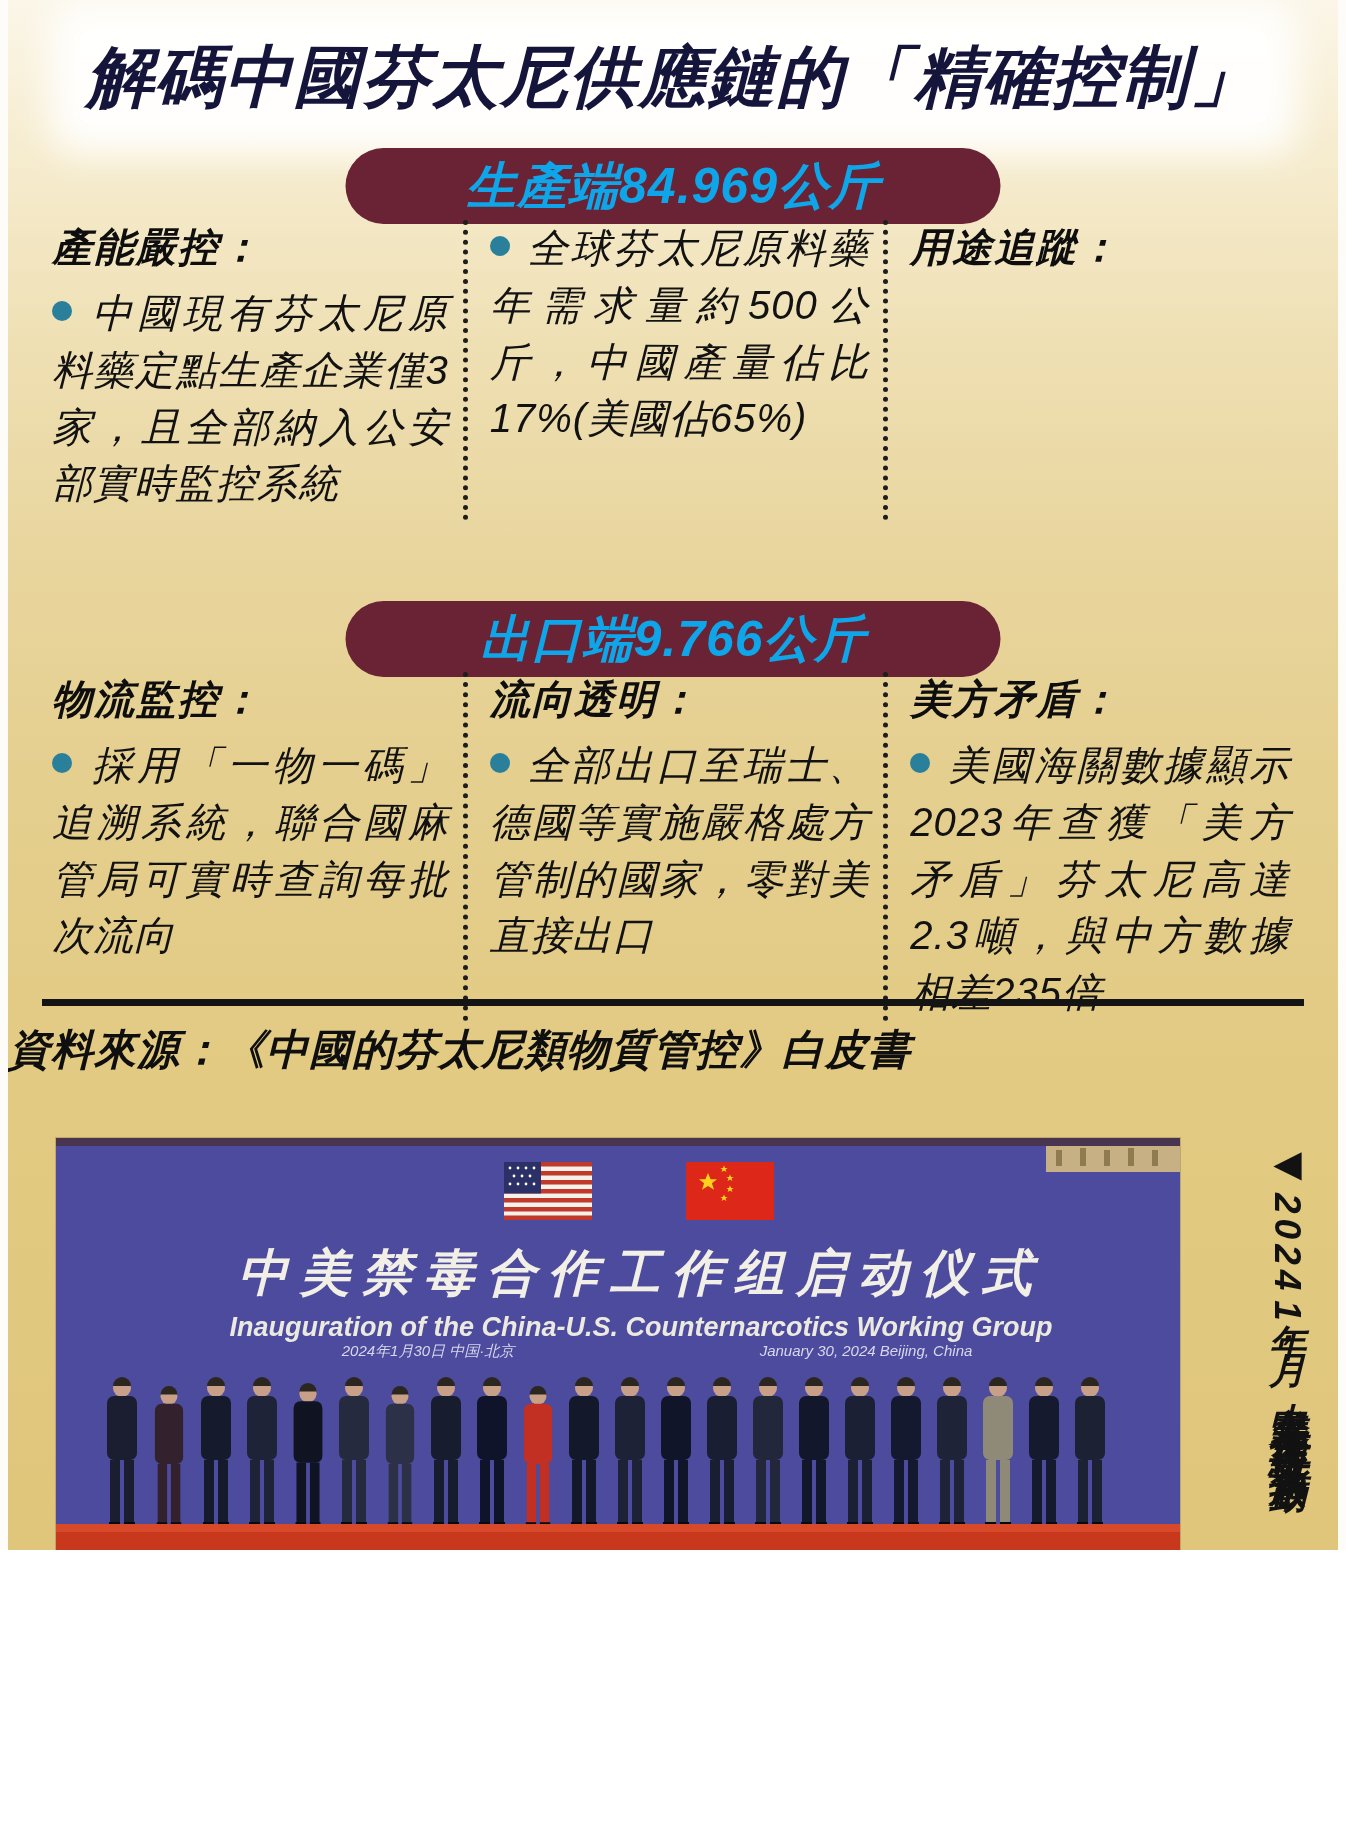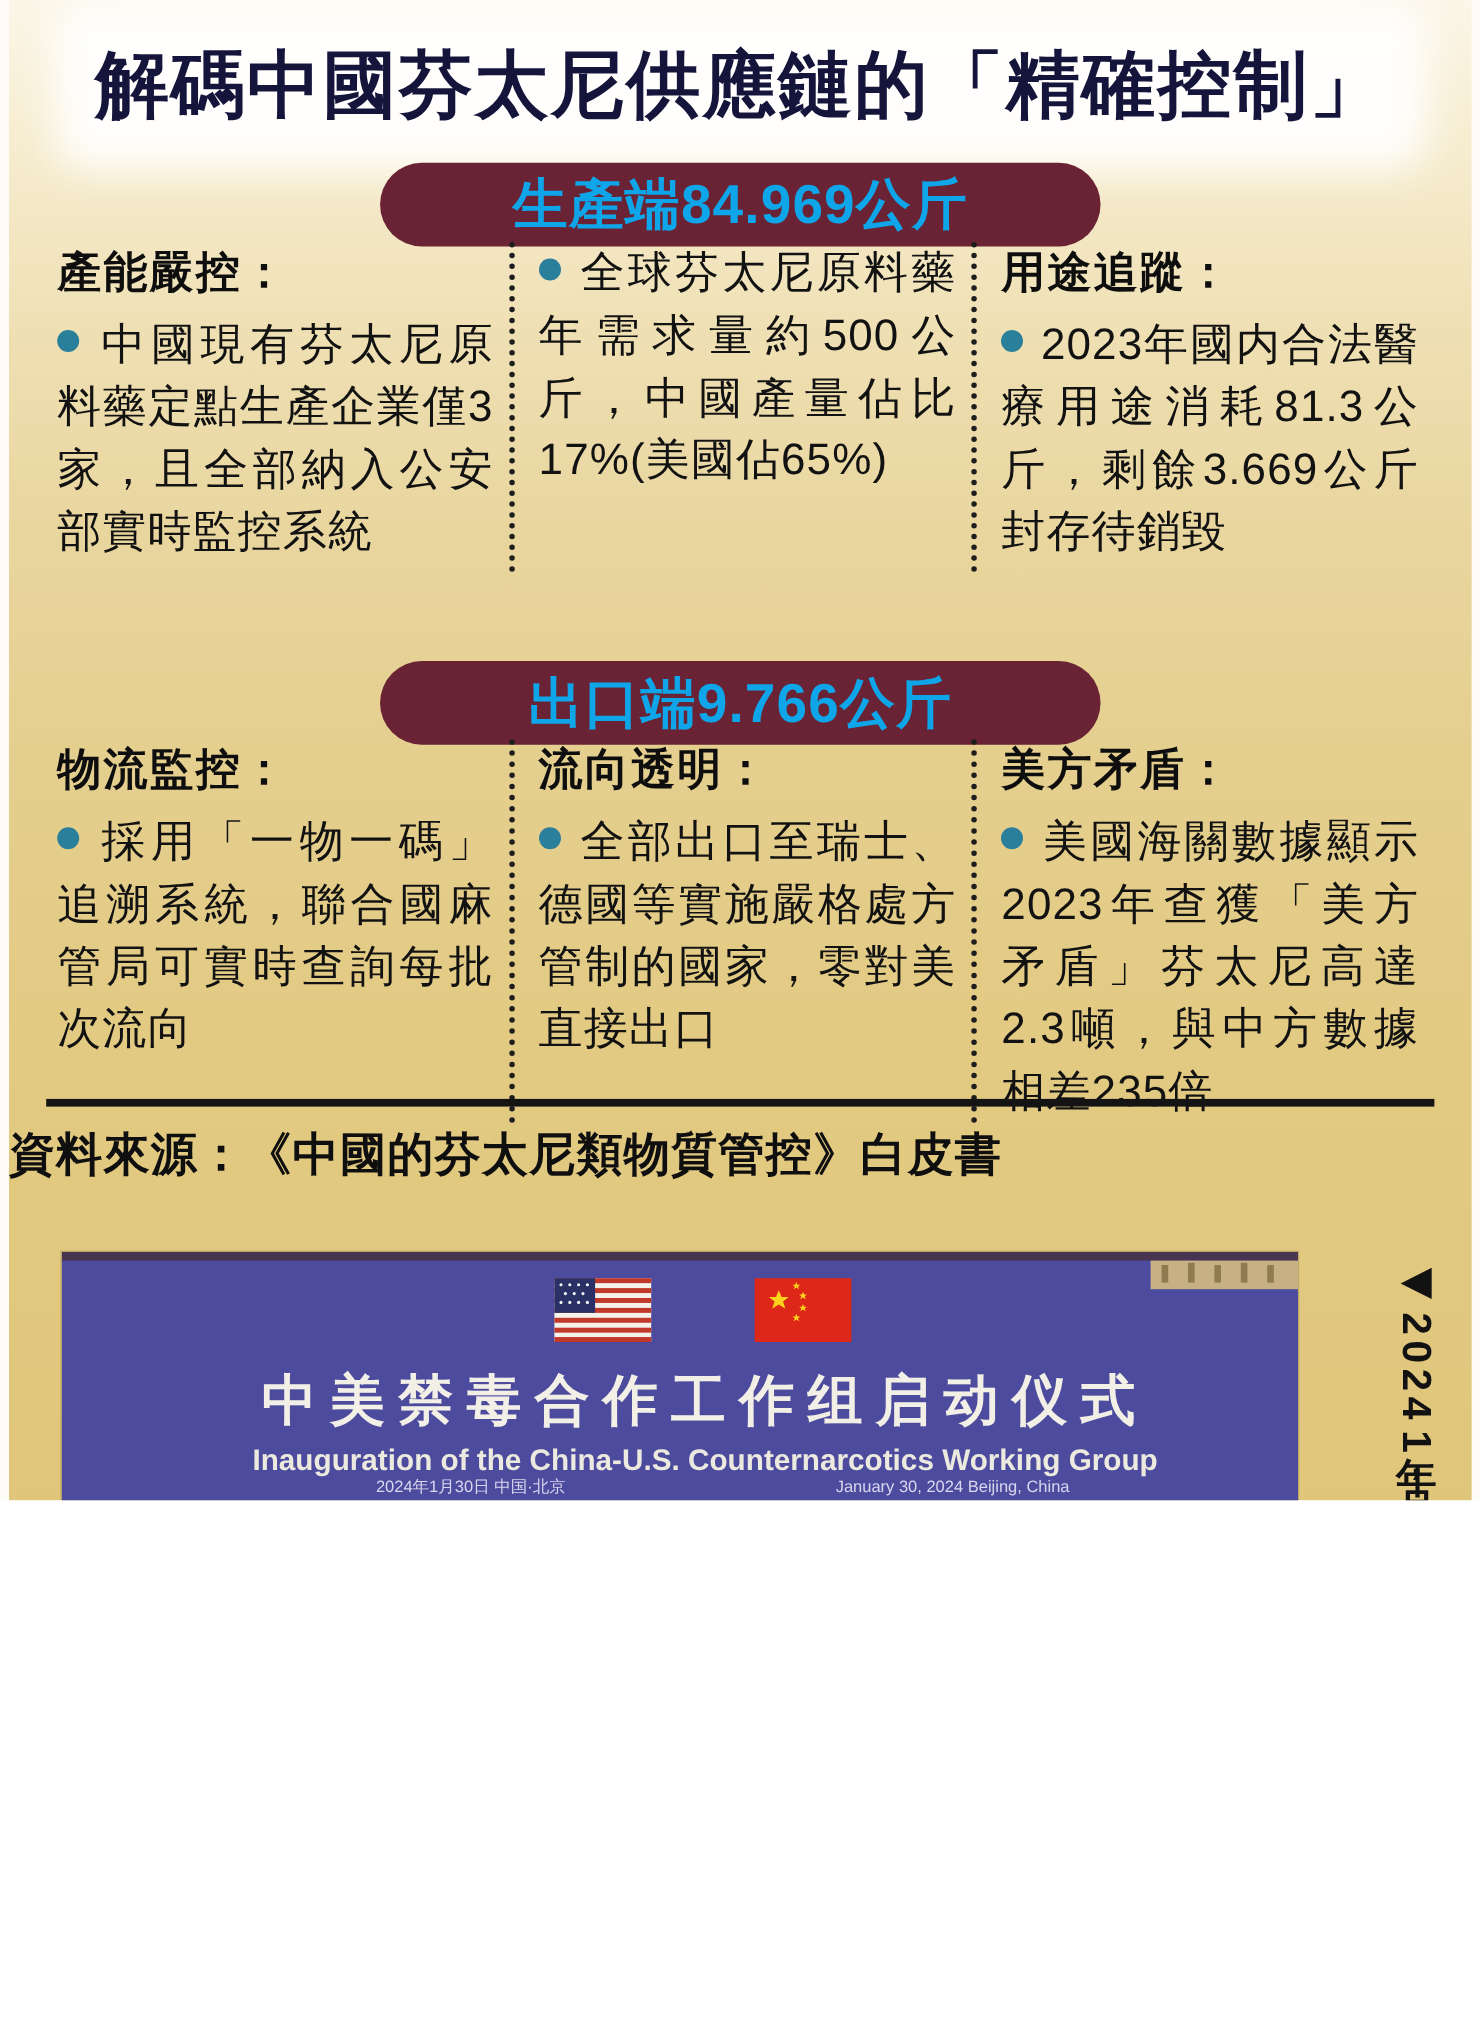--- a/index.html
+++ b/index.html
@@ -1,20 +1,20 @@
 <!DOCTYPE html>
 <html><head>
 <meta charset="utf-8">
 <style>
   html,body{margin:0;padding:0;background:#ffffff;}
   .page{
-    position:relative;width:1346px;height:1364px;margin:0 auto;overflow:hidden;
+    position:relative;width:1346px;height:1550px;margin:0 auto;overflow:hidden;
     font-family:"Liberation Sans","DejaVu Sans",sans-serif;
     background:linear-gradient(180deg,#fbf6e8 0%,#f7eed3 8%,#efe0b4 22%,#e9d69f 35%,#e5cf8f 50%,#e2ca82 70%,#dfc67b 100%);
-    border-left:8px solid #fdfcf8;border-right:8px solid #fdfcf8;box-sizing:border-box;
+    border-left:8px solid #fdfcf8;border-right:8px solid #fdfcf8;box-sizing:border-box;font-style:italic;
   }
   
   .title-wrap{position:absolute;top:30px;left:0;right:0;display:flex;justify-content:center;}
   .title-wrap h1{
     margin:0;font-size:67px;font-weight:800;letter-spacing:2px;color:#15153c;white-space:nowrap;
     background:rgba(255,255,255,0.93);box-shadow:0 0 36px 30px rgba(255,255,255,0.93);border-radius:10px;padding:2px 8px;
   }
   
   .banner{
     position:absolute;left:50%;transform:translateX(-50%);width:655px;height:76px;border-radius:40px;
@@ -64,21 +64,20 @@
   <section class="cols cols-1">
     <div class="col">
       <h2>產能嚴控：</h2>
       <p><span class="bullet"></span><span>中國現有芬太尼原料藥定點生產企業僅3家，且全部納入公安部實時監控系統</span></p>
     </div>
     <div class="col">
       <p><span class="bullet"></span><span>全球芬太尼原料藥年需求量約500公斤，中國產量佔比17%(美國佔65%)</span></p>
     </div>
     <div class="col">
       <h2>用途追蹤：</h2>
-      <p><span class="bullet"></span><span>2023年國内合法醫療用途消耗81.3公斤，剩餘3.669公斤封存待銷毀</span></p>
     </div>
   </section>
 
   <div class="banner banner-2">出口端9.766公斤</div>
 
   <section class="cols cols-2">
     <div class="col">
       <h2>物流監控：</h2>
       <p><span class="bullet"></span><span>採用「一物一碼」追溯系統，聯合國麻管局可實時查詢每批次流向</span></p>
     </div>

